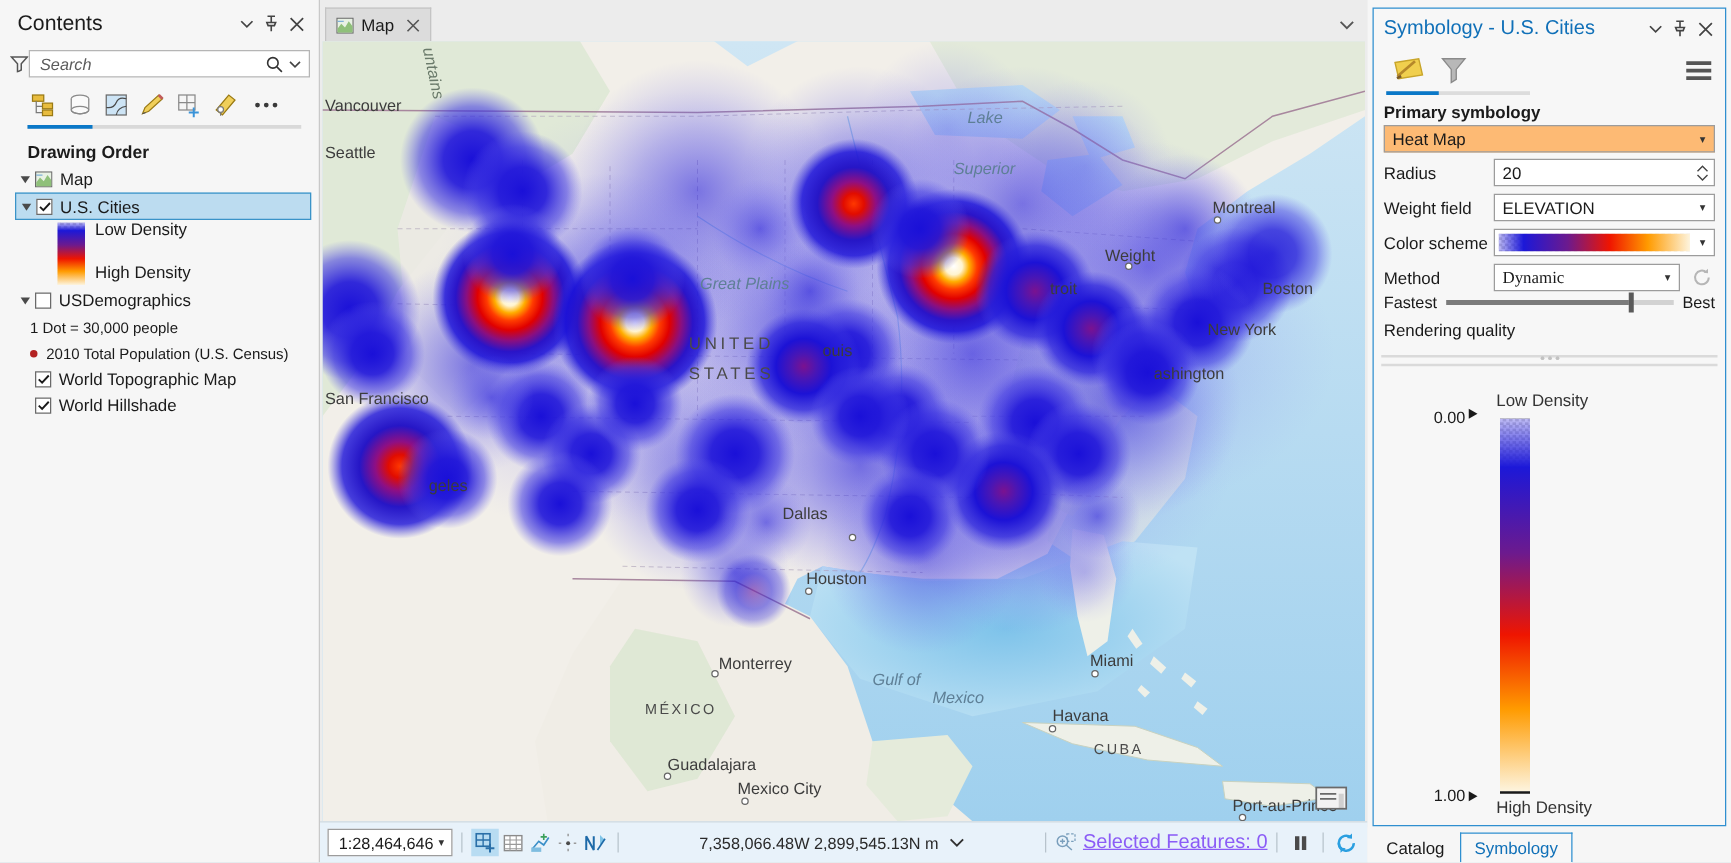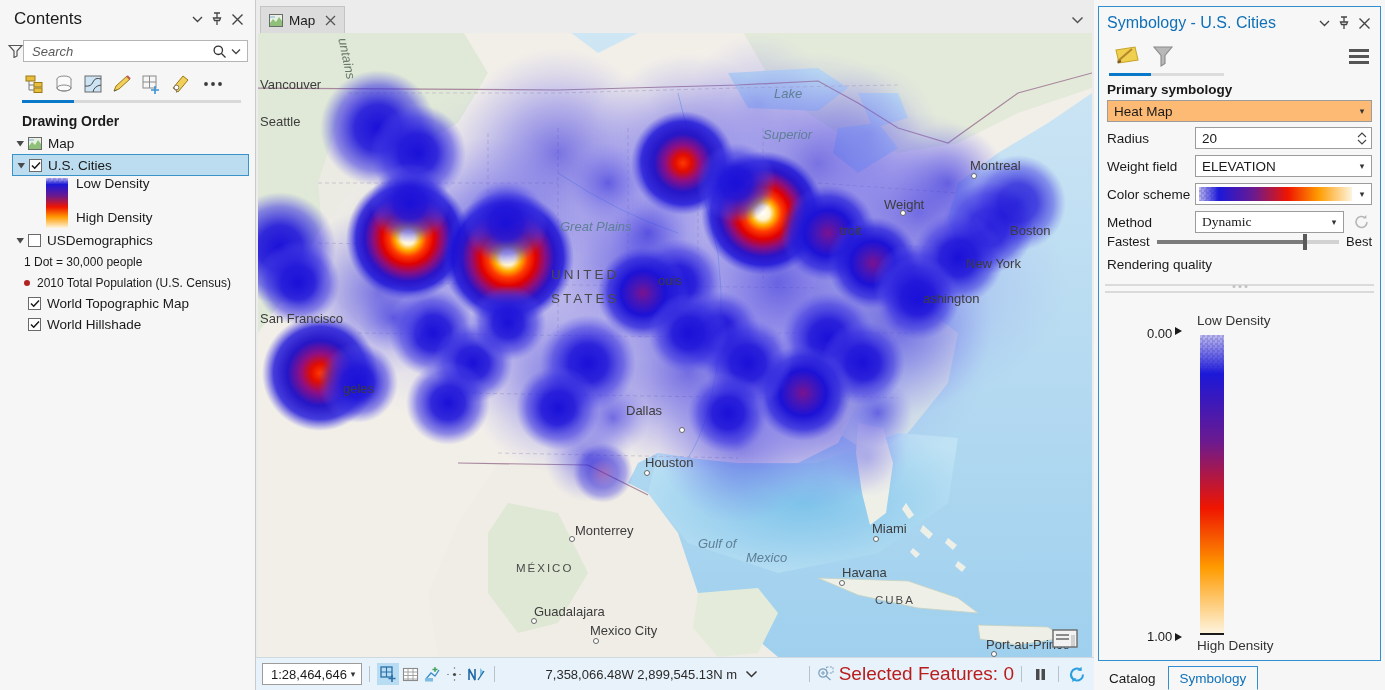--- a/index.html
+++ b/index.html
@@ -85,21 +85,21 @@
   
   #statusbar { position:absolute; left:0; bottom:0; width:838px; height:33px;
                background:#e8f2fa; border-top:1px solid #cfd9e0; display:flex; align-items:center; padding:0 6px; }
   #scale-box { display:flex; align-items:center; height:22px; border:1px solid #9c9c9c; background:#fff;
                padding:0 2px 0 8px; min-width:100px; }
   #scale-value { font-size:13px; flex:1; }
   .sb-sep { width:1px; height:16px; background:#b7c3cc; margin:0 7px; }
   .sb-icon { width:22px; height:22px; display:flex; align-items:center; justify-content:center; cursor:pointer; }
   .sb-icon.active { background:#b8dcf2; }
   #coords { flex:1; text-align:center; font-size:13px; color:#2a2a2a; display:flex; align-items:center; justify-content:center; gap:8px; }
-  #selfeat { display:flex; align-items:center; gap:5px; font-size:19px; color:#b91c1c; }
+  #selfeat { display:flex; align-items:center; gap:5px; font-size:16px; color:#8b5cf6;text-decoration:underline; }
 
   
   #symb-pane { position:absolute; left:1094px; top:0; width:291px; height:690px; background:#f6f6f6; }
   #symb-frame { position:absolute; left:4px; top:6px; width:283px; height:655px; border:1px solid #2f8fd0; background:#f7f7f7; }
   #symb-header { display:flex; align-items:center; height:32px; padding:0 6px 0 8px; }
   #symb-title { flex:1; font-size:16px; color:#1070b8; white-space:nowrap; }
   #symb-tabrow { display:flex; align-items:center; height:34px; padding:0 8px 0 10px; }
   .symb-tab { width:36px; height:30px; display:flex; align-items:center; justify-content:center; cursor:pointer; }
   #symb-tab-underline { position:relative; margin:0 10px 0 10px; height:3px; background:#dcdcdc; width:115px; }
   #symb-tab-underline::before { content:""; position:absolute; left:0; top:0; width:42px; height:3px; background:#0a78c8; }

